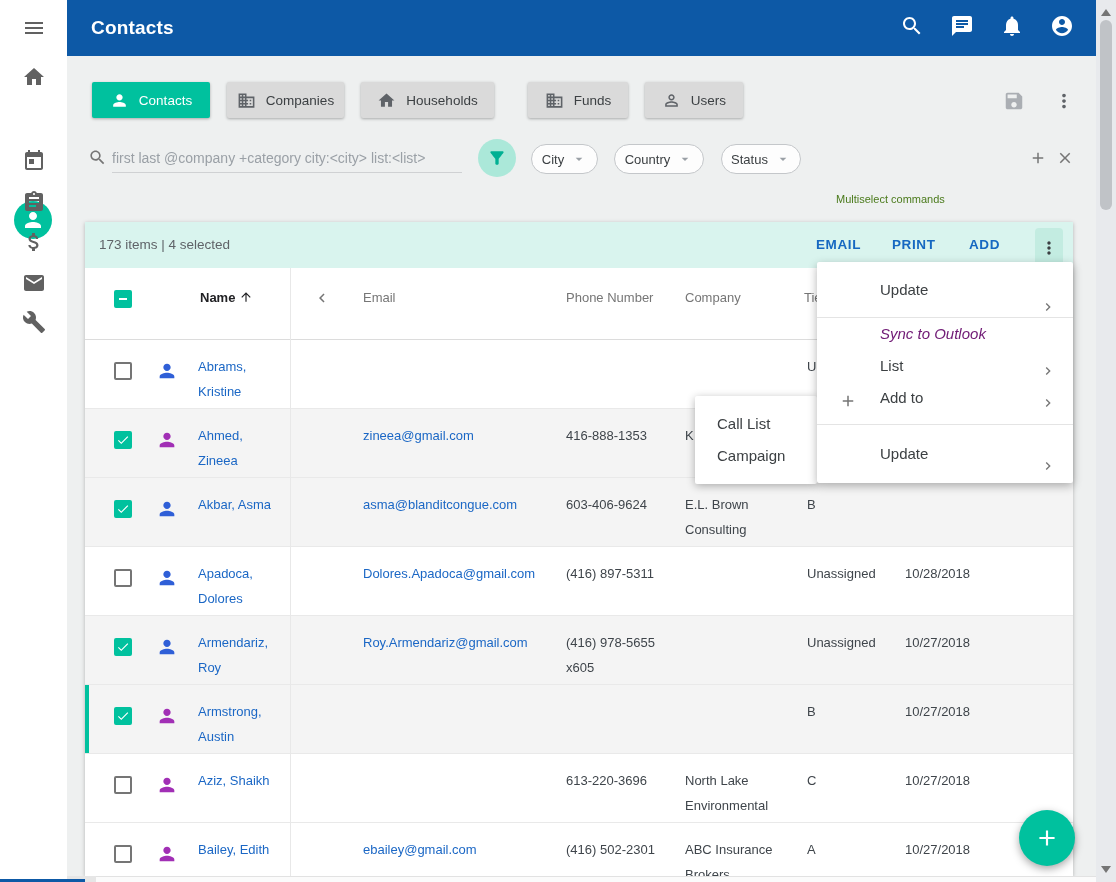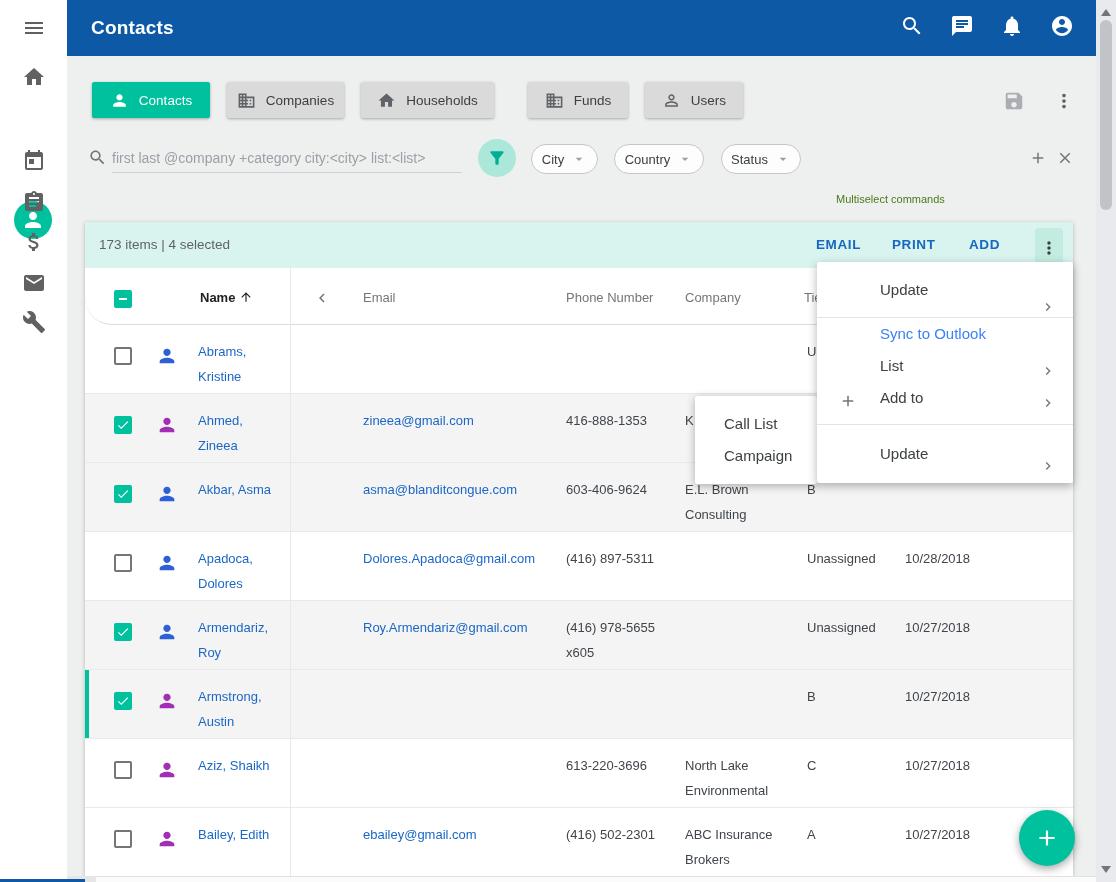--- a/index.html
+++ b/index.html
@@ -58,21 +58,21 @@
   .anno-arrow { margin-top:10px; }
 
   
   .card { position:absolute; left:85px; top:222px; width:988px; height:654px; background:#ffffff; box-shadow:0 1px 4px rgba(0,0,0,.25); overflow:hidden; z-index:1; }
   .sel-toolbar { position:relative; height:46px; background:#d9f4ee; }
   .sel-count { position:absolute; left:14px; top:0; line-height:46px; font-size:13.5px; color:#5f6368; }
   .tb-action { position:absolute; top:0; height:46px; line-height:46px; font-size:13.5px; font-weight:bold; letter-spacing:.6px; color:#1668c1; background:none; border:none; cursor:pointer; font-family:"Liberation Sans",sans-serif; }
   .tb-kebab { position:absolute; left:950px; top:6px; width:28px; height:40px; background:#c3ece1; border-radius:4px; display:flex; align-items:center; justify-content:center; cursor:pointer; }
   .tb-kebab svg { width:20px; height:20px; fill:#3c4043; }
 
-  .thead { position:relative; height:57px; border-bottom:1px solid #dcdcdc;border-radius:27px; }
+  .thead { position:relative; height:72px; border-bottom:1px solid #dcdcdc; }
   .th { position:absolute; top:0; line-height:60px; font-size:13px; color:#767676; cursor:pointer; }
   .th.name { color:#212124; font-weight:bold; }
   .th svg { width:14px; height:14px; fill:#212124; vertical-align:-2px; }
   .th-collapse { position:absolute; left:228px; top:21px; width:18px; height:18px; cursor:pointer; }
   .th-collapse svg { width:18px; height:18px; fill:#757575; }
 
   .col-divider { position:absolute; left:205px; top:46px; bottom:0; width:1px; background:#e8e8e8; }
 
   .trow { position:relative; height:69px; border-bottom:1px solid #e9e9e9; background:#ffffff; }
   .trow.sel { background:#f4f4f4; }
@@ -93,30 +93,30 @@
   .avatar { position:absolute; left:71px; top:20px; width:22px; height:22px; }
   .avatar svg { width:22px; height:22px; }
   .avatar.blue svg { fill:#2f5fd7; }
   .avatar.purple svg { fill:#a12fb5; }
 
   
   .menu { position:absolute; left:817px; top:262px; width:256px; background:#ffffff; box-shadow:0 3px 10px rgba(0,0,0,.3); border-radius:2px; z-index:30; padding-bottom:6px; }
   .mi { position:relative; height:32px; line-height:32px; padding-left:63px; font-size:15px; color:#3c4043; cursor:pointer; }
   .mi.tall { height:55px; line-height:55px; }
   .mi.last { height:46px; line-height:46px; margin-top:6px; }
-  .mi.disabled { color:#3b82f6; cursor:default; }
+  .mi.disabled { color:#701a75; cursor:default;font-style:italic; }
   .mi .chev { position:absolute; right:17px; top:50%; margin-top:-8px; width:16px; height:16px; }
   .mi .chev svg { width:16px; height:16px; fill:#757575; }
   .mi .plus { position:absolute; left:22px; top:50%; margin-top:-9px; width:18px; height:18px; }
   .mi .plus svg { width:18px; height:18px; fill:#757575; }
   .mdiv { border-top:1px solid #e4e4e4; margin:0; }
   .mdiv.gap { margin-top:10px; }
 
   .submenu { position:absolute; left:695px; top:396px; width:122px; background:#ffffff; box-shadow:0 2px 8px rgba(0,0,0,.3); border-radius:2px; z-index:25; padding:12px 0; }
-  .smi { height:32px; line-height:32px; padding-left:29px; font-size:15px; color:#3c4043; cursor:pointer; }
+  .smi { height:32px; line-height:32px; padding-left:22px; font-size:15px; color:#3c4043; cursor:pointer; }
 
   
   .fab { position:absolute; left:1019px; top:810px; width:56px; height:56px; border-radius:50%; background:#00c19e; box-shadow:0 3px 8px rgba(0,0,0,.35); display:flex; align-items:center; justify-content:center; cursor:pointer; z-index:40; }
   .fab svg { width:26px; height:26px; fill:#ffffff; }
 </style>
 </head>
 <body>
 
 <div class="screen">
 

